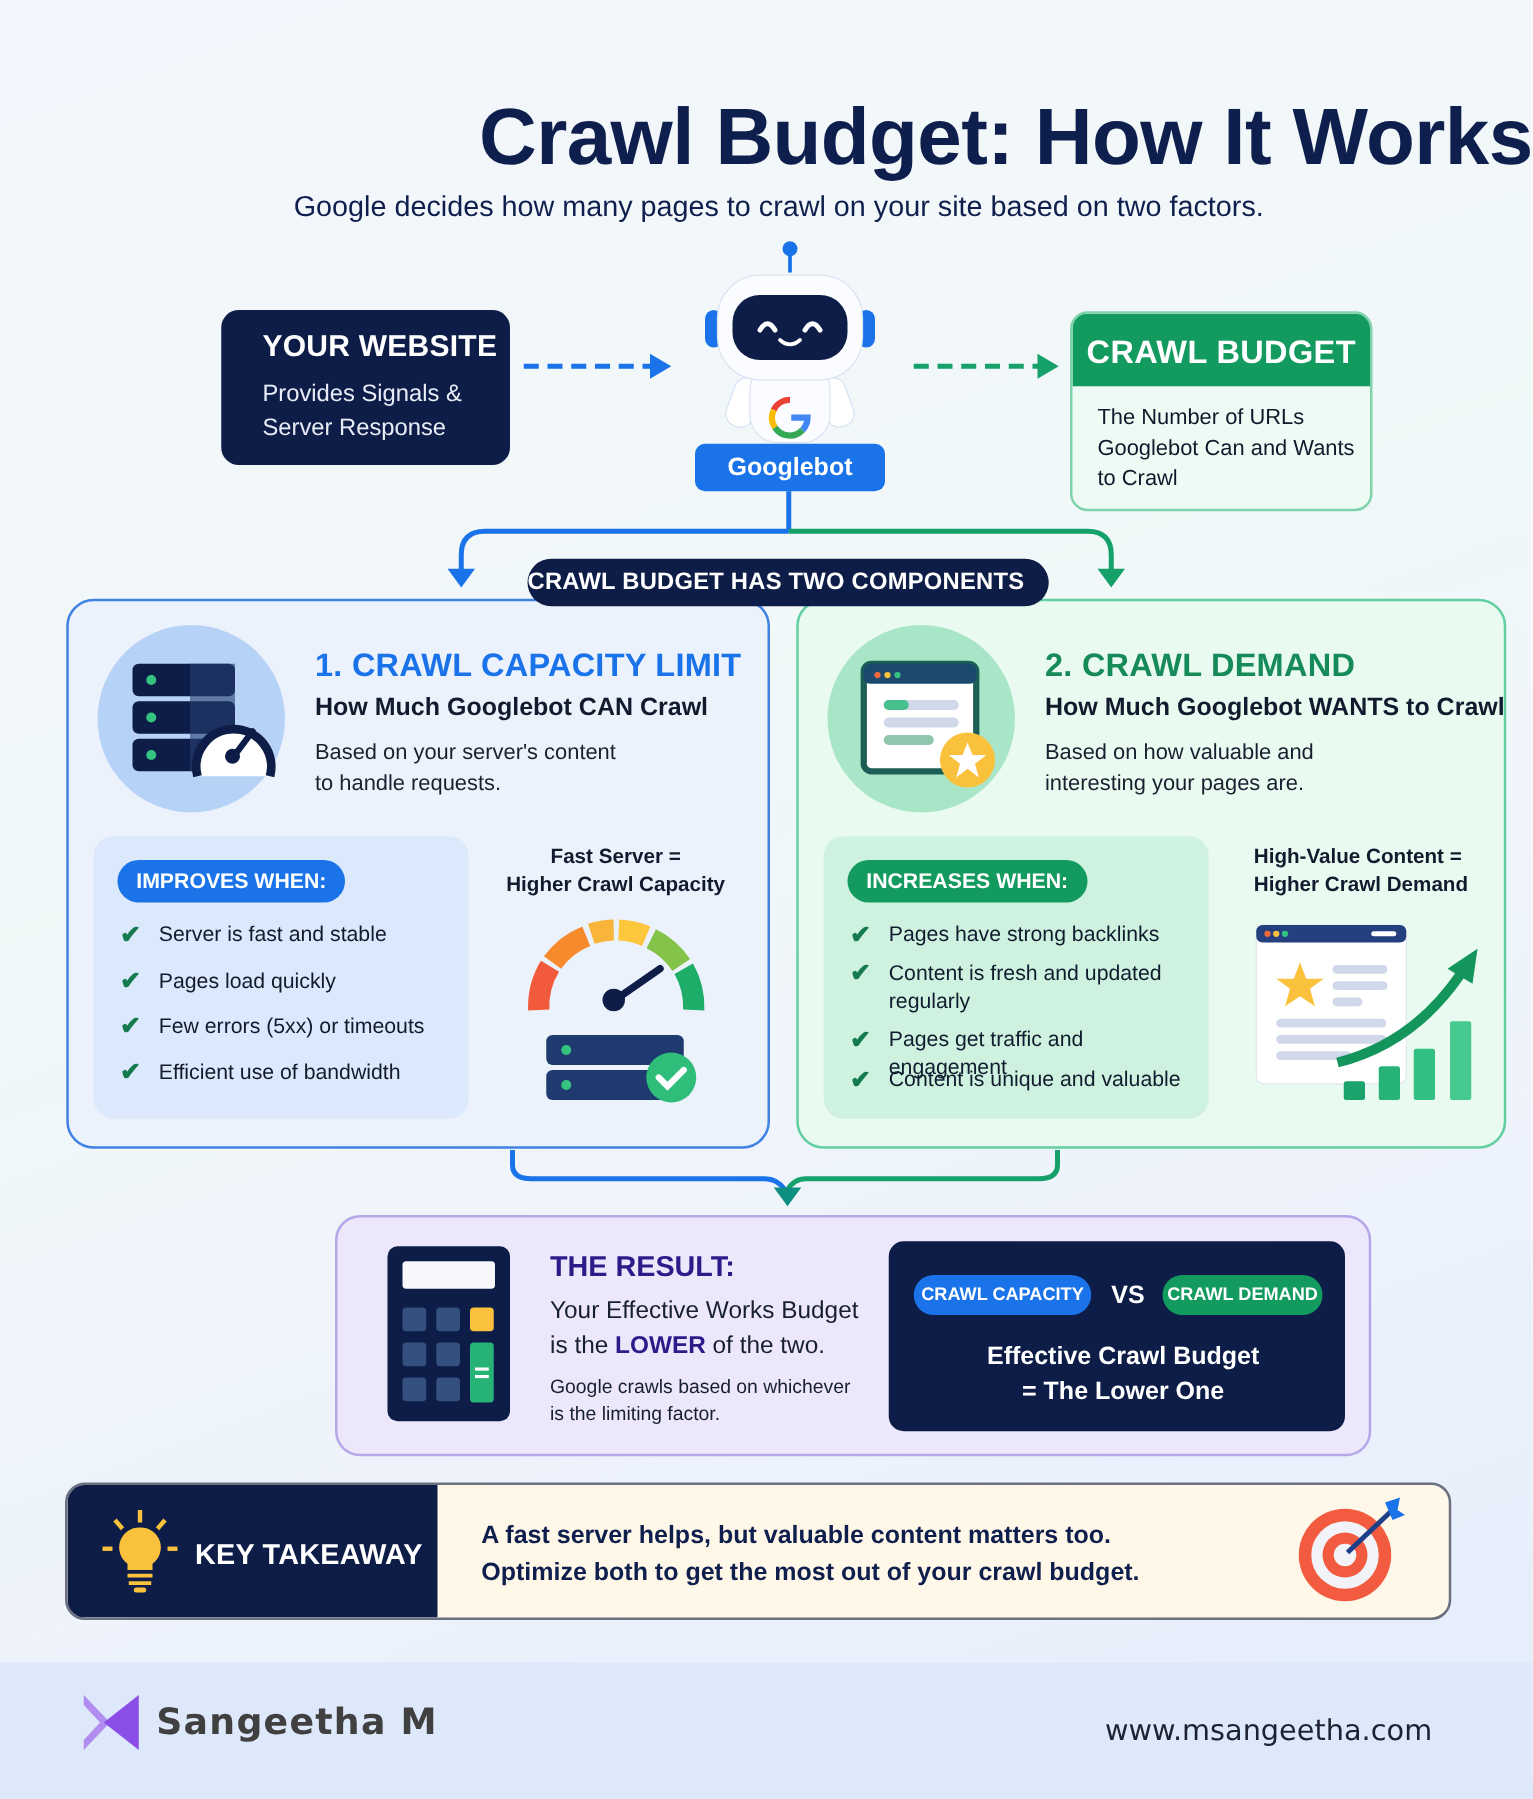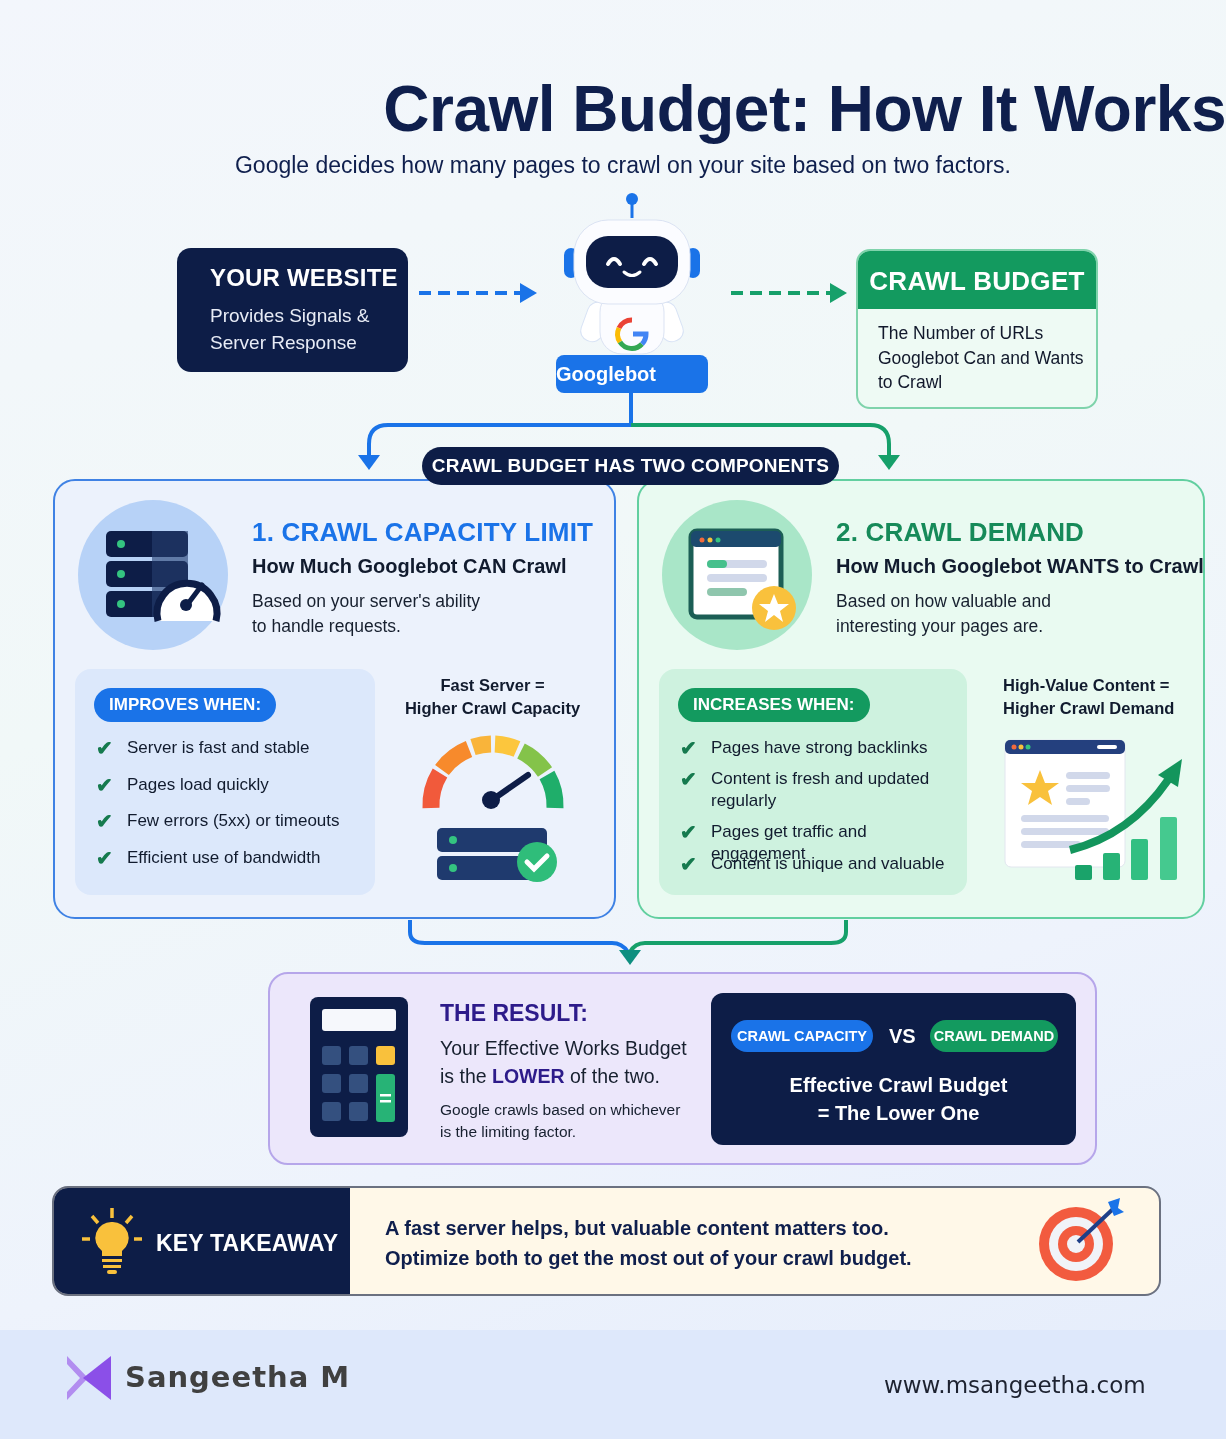--- a/index.html
+++ b/index.html
@@ -34,25 +34,25 @@
   }
   .budget .head {
     background: #139a5f; color: #fff; height: 58px; font-size: 26px; font-weight: 700;
     text-align: center; line-height: 60px; letter-spacing: 0.3px;
   }
   .budget .body { padding: 12px 0 0 20px; font-size: 17.5px; line-height: 24.5px; color: #11182b; }
   
   .bot-label {
     left: 556px; top: 355px; width: 152px; height: 38px; background: #1a73e8;
     border-radius: 8px; color: #fff; font-weight: 700; font-size: 20px;
-    text-align: left; line-height: 38px;
+    text-align: center; line-height: 38px;
   }
   .components-pill {
     left: 422px; top: 447px; width: 417px; height: 38px; background: #0d1d47; border-radius: 19px;
-    color: #fff; font-weight: 700; font-size: 19px; text-align: center; line-height: 38px; letter-spacing: 0.2px;
+    color: #fff; font-weight: 700; font-size: 19px; text-align: left; line-height: 38px; letter-spacing: 0.2px;
   }
   
   .panel {
     top: 479px; height: 440px; border-radius: 22px;
   }
   .panel.left { left: 53px; width: 563px; border: 2px solid #3f82e4; background: #ecf2fc; }
   .panel.right { left: 637px; width: 568px; border: 2px solid #62cfa0; background: #e9faf1; }
   .circle {
     width: 150px; height: 150px; border-radius: 50%;
   }
@@ -178,21 +178,21 @@
   <circle cx="21" cy="19" r="4" fill="#34c480"></circle>
     <circle cx="21" cy="49" r="4" fill="#34c480"></circle>
     <circle cx="21" cy="79" r="4" fill="#34c480"></circle>
   <path d="M58 96 A30 30 0 1 1 116 96" fill="#fff" stroke="#0d1d47" stroke-width="7"></path>
   <line x1="87" y1="80" x2="102" y2="60" stroke="#0d1d47" stroke-width="5" stroke-linecap="round"></line>
   <circle cx="86" cy="80" r="6" fill="#0d1d47"></circle>
 </svg>
 <div class="abs panel-title" style="left:252px;top:517px;color:#1a73e8">1. CRAWL CAPACITY LIMIT</div>
 <div class="abs panel-sub" style="left:252px;top:555px">How Much Googlebot CAN Crawl</div>
 <div class="abs panel-desc" style="left:252px;top:589px">
-  <div>Based on your server's ability</div>
+  <div>Based on your server's content</div>
   <div>to handle requests.</div>
 </div>
 
 <div class="abs inner" style="left:75px;top:669px;width:300px;height:226px;background:#dce8fb"></div>
 <div class="abs badge" style="left:94px;top:688px;background:#1a73e8">IMPROVES WHEN:</div>
 <ul class="abs checks" style="left:96px;top:737px">
   <li style="height:36.5px">
       <span class="ck">✔</span>
       <span>Server is fast and stable</span>
     </li>

